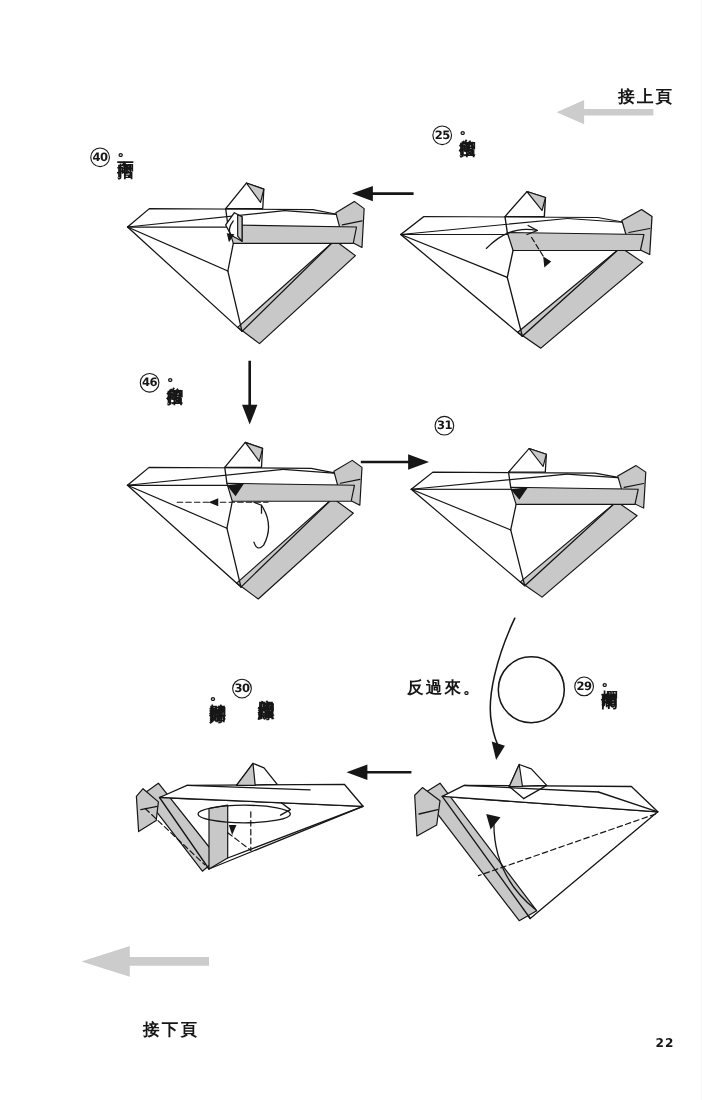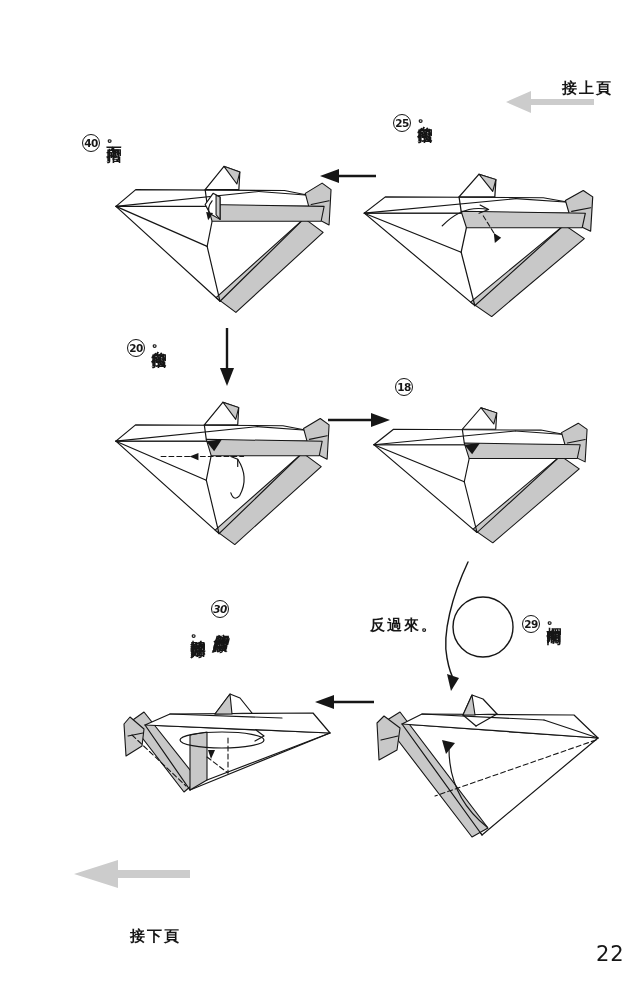--- a/index.html
+++ b/index.html
@@ -24,24 +24,24 @@
     width:18px;height:18px;border:1.6px solid var(--ink);border-radius:50%;
     display:flex;align-items:center;justify-content:center;
     font-size:10.5px;font-weight:bold;background:var(--paper);box-sizing:border-box;
     letter-spacing:-0.5px;
   }
   .vtext{
     writing-mode:vertical-rl;text-orientation:upright;
     font-size:15px;letter-spacing:1px;line-height:1.2;white-space:nowrap;font-weight:600;
   }
   .htext{font-size:15px;font-weight:600;letter-spacing:2px;white-space:nowrap;}
-  .pageno{font-size:21px;font-weight:normal;letter-spacing:1px;}
+  .pageno{font-size:11px;font-weight:bold;letter-spacing:1px;}
   .cap30{display:flex;flex-direction:row;gap:4px;}
   .cap30 .colL{margin-top:28px;}
-  .cap30 .colR{display:flex;flex-direction:column;align-items:center;gap:4px;font-style:italic;}
+  .cap30 .colR{display:flex;flex-direction:row;align-items:center;gap:4px;}
 </style>
 </head>
 <body>
 
 <div class="page">
 
   <div class="abs htext" style="left:562px;top:79px">接上頁</div>
   <svg class="abs" style="left:502px;top:88px" width="94" height="28" viewBox="0 0 94 28">
     <polygon class="navfill" points="92,11 29,11 29,3 4,14 29,25 29,17 92,17"></polygon>
   </svg>
@@ -104,21 +104,21 @@
     <path class="ln" d="M103,46 Q97,54 101,61"></path>
     <polygon class="dark" points="97,58 104,59 99,67"></polygon>
   </svg>
 
   <svg class="abs" style="left:217px;top:326px" width="20" height="62" viewBox="0 0 20 62">
     <line class="flow" x1="10" y1="2" x2="10" y2="43"></line>
     <polygon class="dark" points="10,60 3,42 17,42"></polygon>
   </svg>
 
   <div class="abs vcap" style="left:127px;top:339px">
-    <span class="badge">20</span>
+    <span class="badge">46</span>
     <span class="vtext">向後摺。</span>
   </div>
 
   <svg class="abs" style="left:110px;top:394px" width="224" height="156" viewBox="0 0 228 172" preserveAspectRatio="none">
     <polygon class="face" points="6,52 216,52 111,154"></polygon>
     <polygon class="shade" points="107,150 196,65 215,80 127,166"></polygon>
     <line class="ln" x1="111" y1="154" x2="196" y2="65"></line>
     <polygon class="face" points="6,52 26,34 176,35 200,40 216,52"></polygon>
     <line class="ln" x1="6" y1="52" x2="150" y2="36"></line>
     <line class="ln" x1="150" y1="36" x2="200" y2="40"></line>
@@ -132,21 +132,21 @@
     <polygon class="shade" points="115,9 131,15 128,28"></polygon>
     <line class="ln" x1="96" y1="34" x2="98" y2="50"></line>
     <polygon class="dark" points="98,52 114,50 106,63"></polygon>
     <line class="ln dash" x1="52" y1="69" x2="136" y2="69"></line>
     <polygon class="dark" points="90,65 90,73 81,69"></polygon>
     <path class="ln" d="M130,72 Q142,92 132,112 Q126,119 123,109"></path>
     <path class="ln" d="M130,72 l-7,-3 M130,72 l0,8"></path>
   </svg>
 
   <div class="abs vcap" style="left:395px;top:378px">
-    <span class="badge">18</span>
+    <span class="badge">31</span>
   </div>
 
   <svg class="abs" style="left:326px;top:410px" width="66" height="20" viewBox="0 0 66 20">
     <line class="flow" x1="2" y1="10" x2="46" y2="10"></line>
     <polygon class="dark" points="64,10 45,3 45,17"></polygon>
   </svg>
 
   <svg class="abs" style="left:368px;top:400px" width="224" height="148" viewBox="0 0 228 172" preserveAspectRatio="none">
     <polygon class="face" points="6,52 216,52 111,154"></polygon>
     <polygon class="shade" points="107,150 196,65 215,80 127,166"></polygon>

